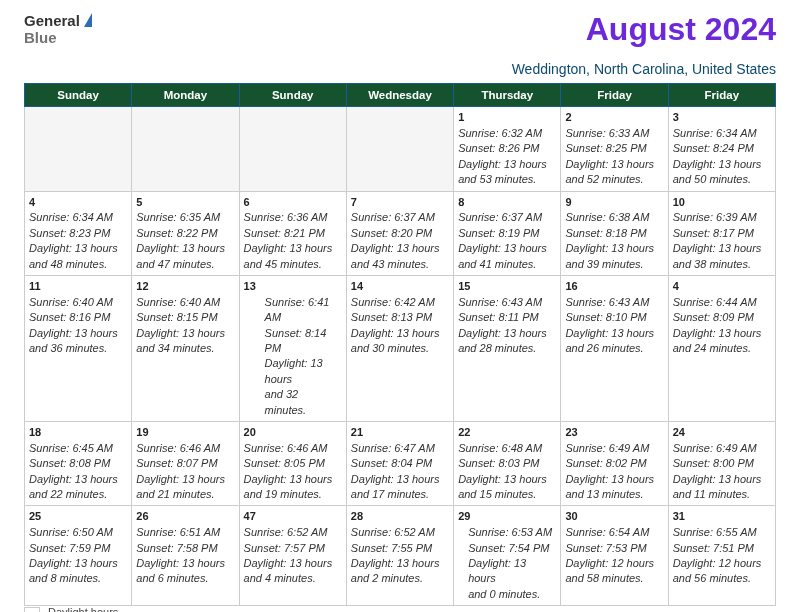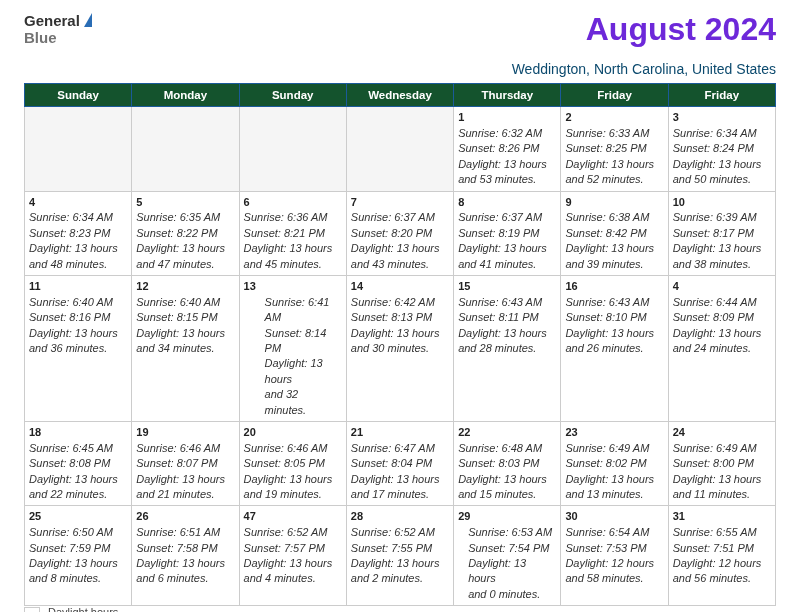--- a/index.html
+++ b/index.html
@@ -212,21 +212,21 @@
           <td>
             <div class="day-number">8</div>
             <div class="day-info" style="white-space: pre-line;">Sunrise: 6:37 AM
 Sunset: 8:19 PM
 Daylight: 13 hours
 and 41 minutes.</div>
           </td>
           <td>
             <div class="day-number">9</div>
             <div class="day-info" style="white-space: pre-line;">Sunrise: 6:38 AM
-Sunset: 8:42 PM
+Sunset: 8:18 PM
 Daylight: 13 hours
 and 39 minutes.</div>
           </td>
           <td>
             <div class="day-number">10</div>
             <div class="day-info" style="white-space: pre-line;">Sunrise: 6:39 AM
 Sunset: 8:17 PM
 Daylight: 13 hours
 and 38 minutes.</div>
           </td>

